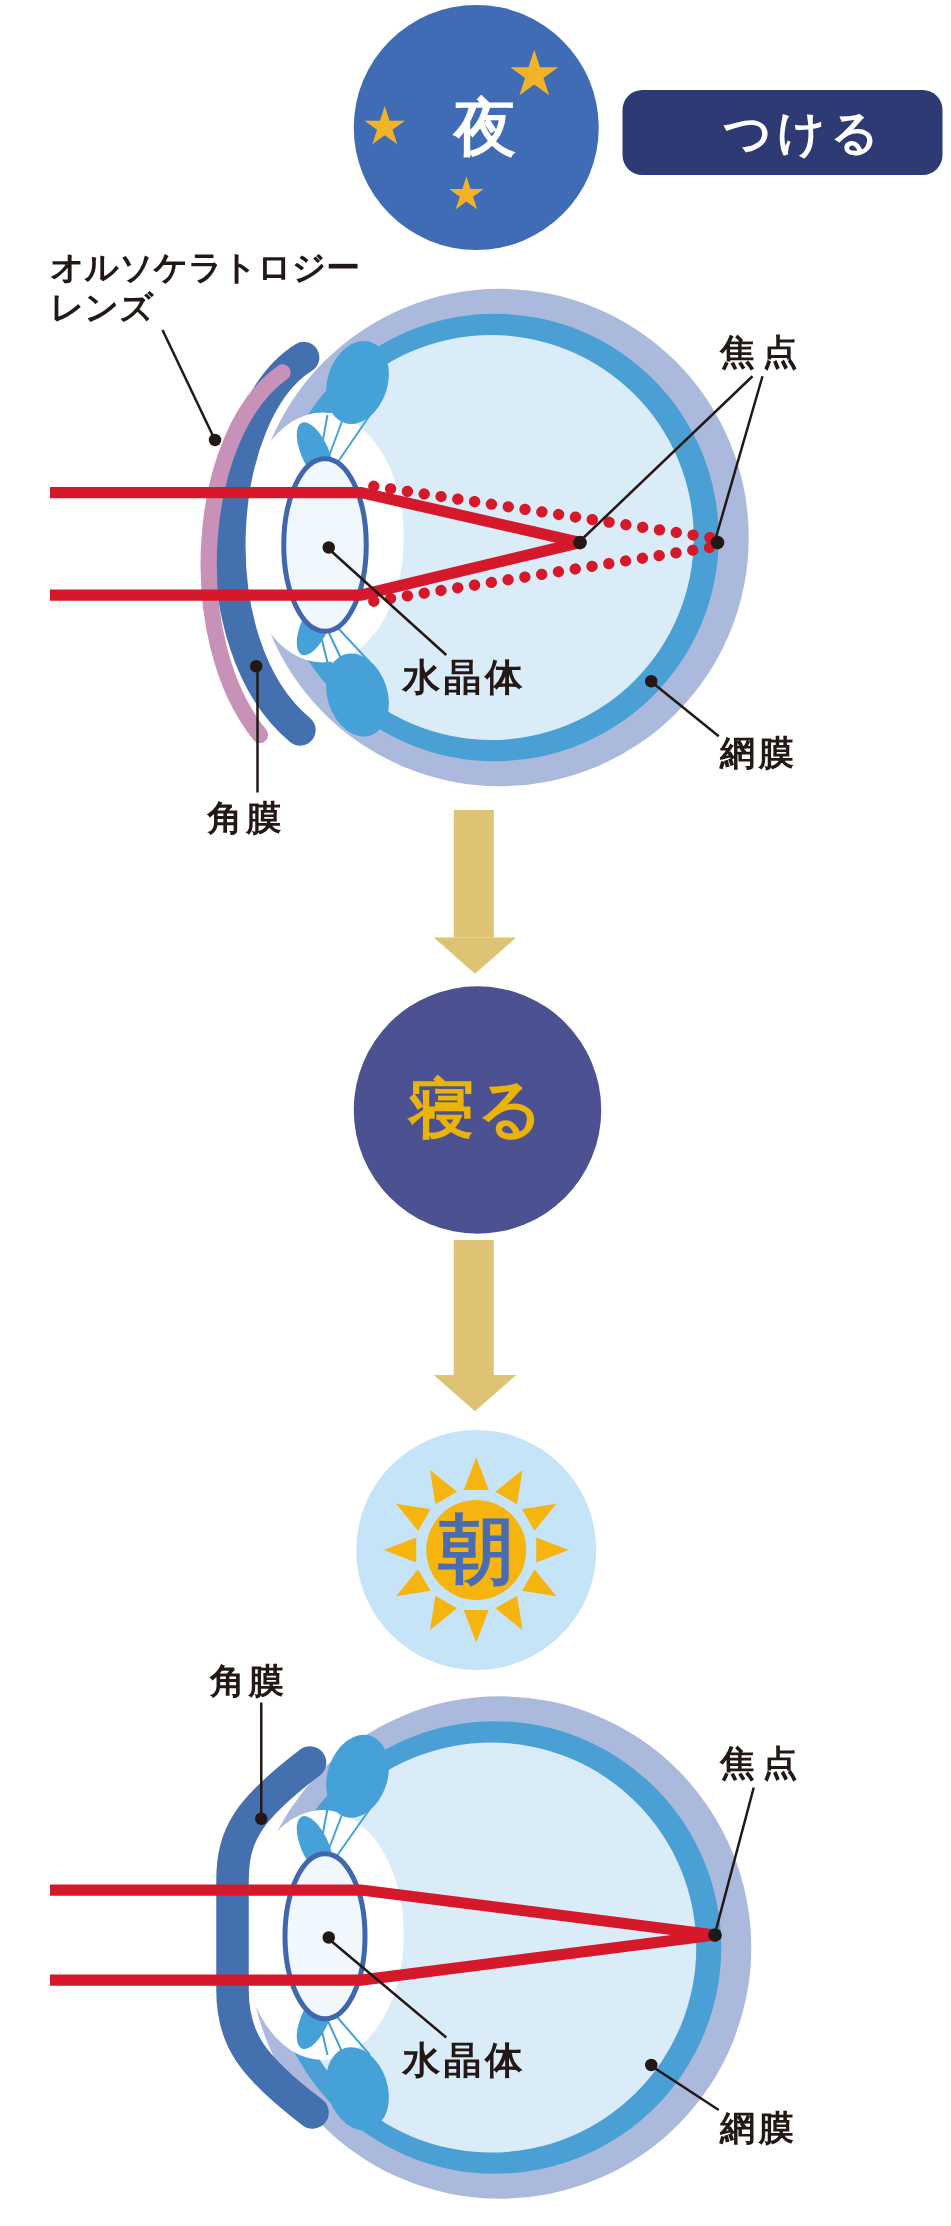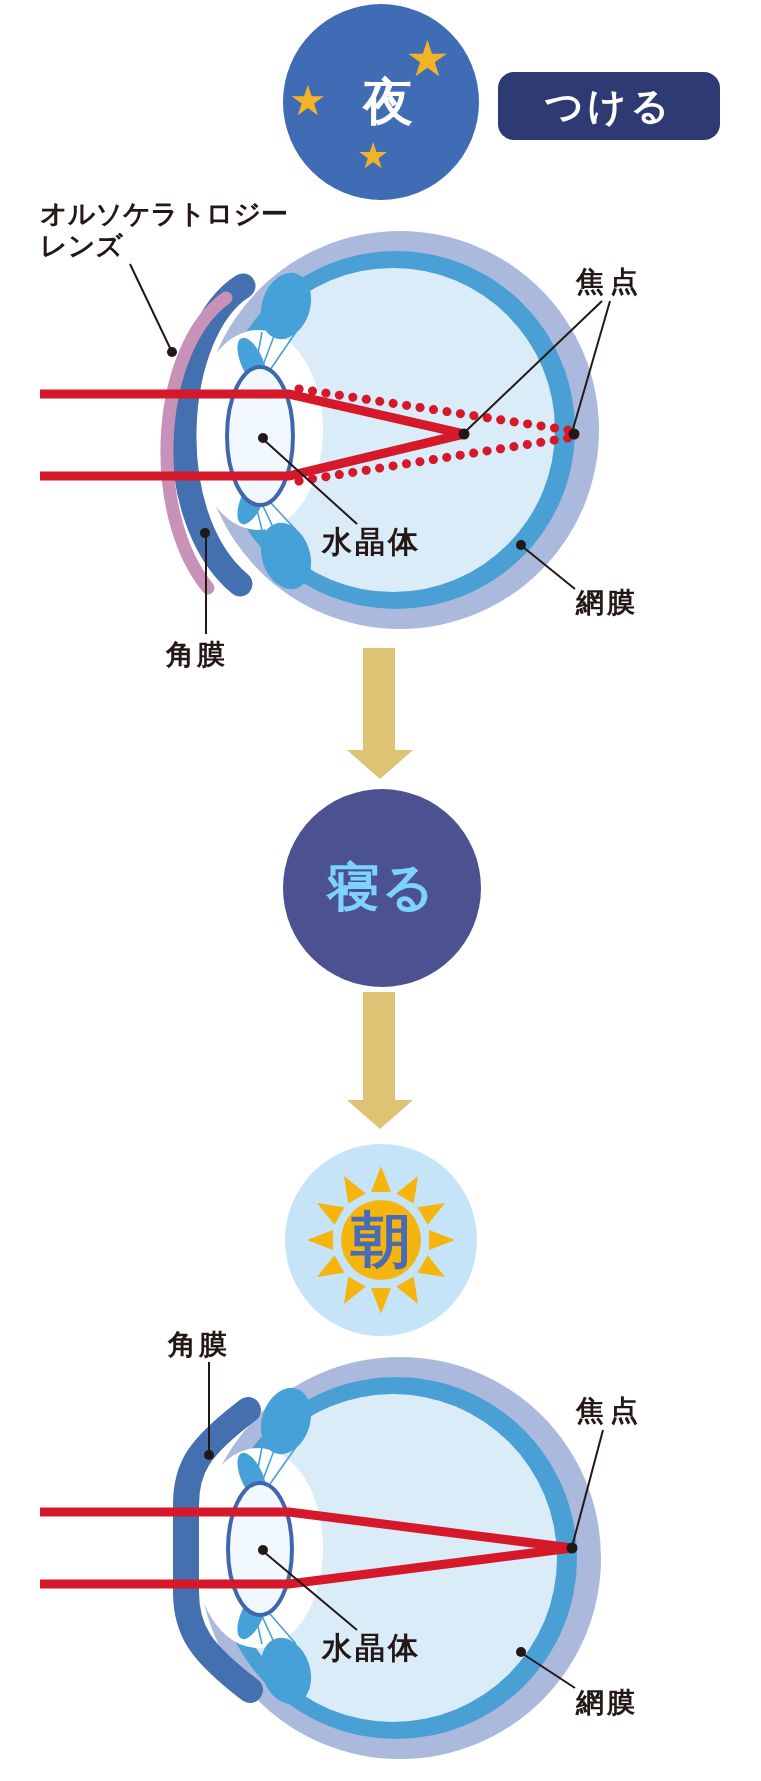--- a/index.html
+++ b/index.html
@@ -10,29 +10,29 @@
   .abs{position:absolute;}
   
   .badge{border-radius:50%;display:flex;align-items:center;justify-content:center;}
   .badge-night{left:283px;top:4px;width:196px;height:196px;background:#3f6cb4;}
   .badge-night .kanji{color:#fff;font-size:50px;font-weight:bold;margin-left:14px;}
   .star{position:absolute;color:#f2b327;line-height:1;}
   .star1{left:122px;top:30px;font-size:50px;}
   .star2{left:6px;top:76px;font-size:42px;}
   .star3{left:74px;top:134px;font-size:36px;}
   .badge-sleep{left:283px;top:789px;width:198px;height:198px;background:#4c5191;}
-  .badge-sleep .kanji{color:#7dd3fc;font-size:52px;font-weight:bold;letter-spacing:2px;}
+  .badge-sleep .kanji{color:#eab308;font-size:52px;font-weight:bold;letter-spacing:2px;}
   .badge-morning{left:285px;top:1144px;width:192px;height:192px;background:#c5e4f8;}
   .badge-morning .kanji{position:absolute;left:0;top:0;width:100%;height:100%;
     display:flex;align-items:center;justify-content:center;
     color:#4a6cb3;font-size:60px;font-weight:bold;}
   
   .pill{display:flex;align-items:center;justify-content:center;border-radius:16px;
     color:#fff;font-size:38px;font-weight:bold;letter-spacing:4px;}
-  .pill-wear{left:498px;top:72px;width:222px;height:68px;background:#2d3a74;}
+  .pill-wear{left:498px;top:72px;width:222px;height:68px;background:#2d3a74;padding-left:34px;}
   .pill-remove{left:498px;top:1205px;width:222px;height:72px;background:#e5560f;}
   
   .arrow-shaft{width:32px;background:#ddc373;}
   .arrow-head{width:0;height:0;border-left:33px solid transparent;
     border-right:33px solid transparent;border-top:29px solid #ddc373;}
   .shaft1{left:363px;top:648px;height:102px;}
   .head1{left:347px;top:750px;}
   .shaft2{left:363px;top:992px;height:108px;}
   .head2{left:347px;top:1100px;}
   

